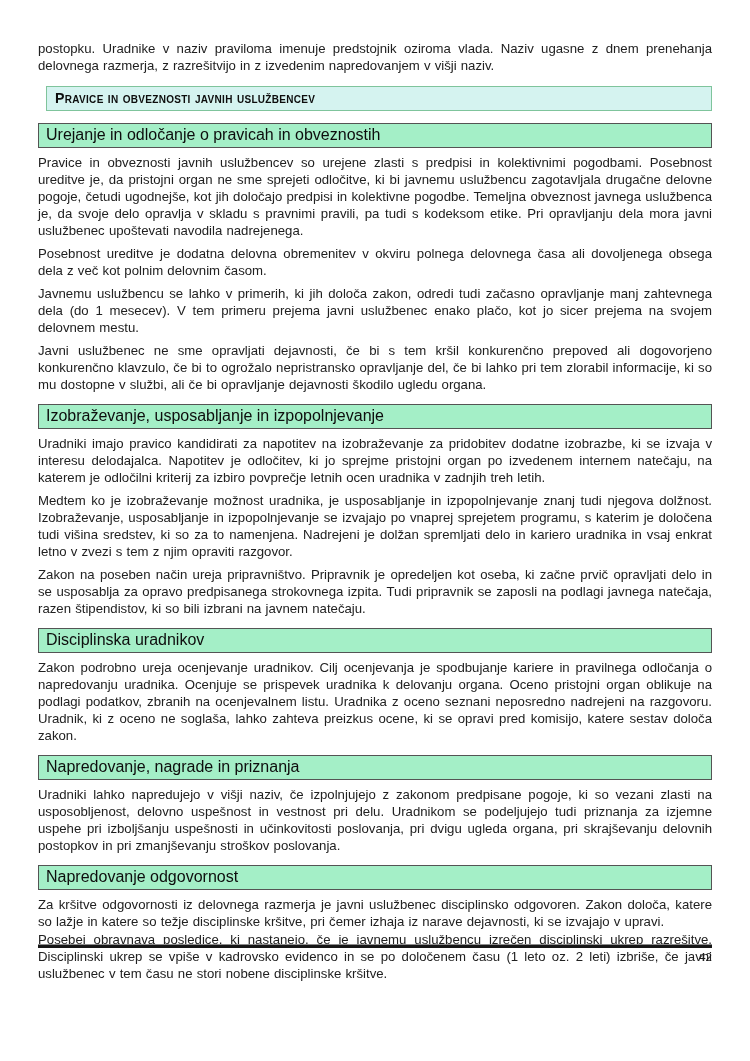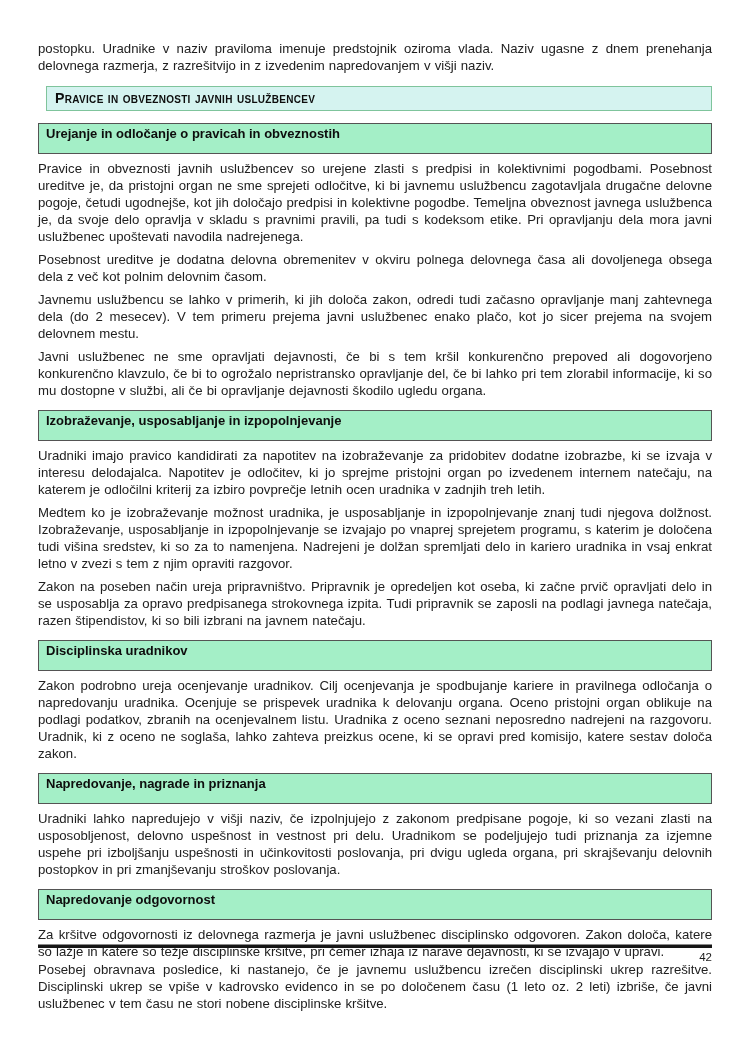--- a/index.html
+++ b/index.html
@@ -45,23 +45,23 @@
     font-size: 14.2px;
     font-weight: bold;
     font-variant: small-caps;
     letter-spacing: 0.3px;
     color: var(--text-heading);
   }
   .section-header {
     margin: 11px 0 6px 0;
     background: var(--accent-mint);
     border: 1px solid var(--border-dark);
-    padding: 2px 7px 12px 7px;
-    font-size: 13px;
-    font-weight: bold;
+    padding: 2px 7px 3px 7px;
+    font-size: 16px;
+    font-weight: normal;
     color: var(--text-heading);
   }
   .doc-section:first-of-type .section-header { margin-top: 12px; }
   .doc-section.tight p.body-paragraph { margin-bottom: 1px; }
   .footer {
     position: absolute;
     left: 38px;
     right: 38px;
     top: 944px;
   }
@@ -84,21 +84,21 @@
   <div class="content">
     <p class="intro-paragraph">postopku. Uradnike v naziv praviloma imenuje predstojnik oziroma vlada. Naziv ugasne z dnem prenehanja delovnega razmerja, z razrešitvijo in z izvedenim napredovanjem v višji naziv.</p>
 
     <div class="main-heading">Pravice in obveznosti javnih uslužbencev</div>
 
     <div>
         <section class="doc-section">
           <div class="section-header">Urejanje in odločanje o pravicah in obveznostih</div>
           <p class="body-paragraph">Pravice in obveznosti javnih uslužbencev so urejene zlasti s predpisi in kolektivnimi pogodbami. Posebnost ureditve je, da pristojni organ ne sme sprejeti odločitve, ki bi javnemu uslužbencu zagotavljala drugačne delovne pogoje, četudi ugodnejše, kot jih določajo predpisi in kolektivne pogodbe. Temeljna obveznost javnega uslužbenca je, da svoje delo opravlja v skladu s pravnimi pravili, pa tudi s kodeksom etike. Pri opravljanju dela mora javni uslužbenec upoštevati navodila nadrejenega.</p>
           <p class="body-paragraph">Posebnost ureditve je dodatna delovna obremenitev v okviru polnega delovnega časa ali dovoljenega obsega dela z več kot polnim delovnim časom.</p>
-          <p class="body-paragraph">Javnemu uslužbencu se lahko v primerih, ki jih določa zakon, odredi tudi začasno opravljanje manj zahtevnega dela (do 2 mesecev). V tem primeru prejema javni uslužbenec enako plačo, kot jo sicer prejema na svojem delovnem mestu.</p>
+          <p class="body-paragraph">Javnemu uslužbencu se lahko v primerih, ki jih določa zakon, odredi tudi začasno opravljanje manj zahtevnega dela (do 1 mesecev). V tem primeru prejema javni uslužbenec enako plačo, kot jo sicer prejema na svojem delovnem mestu.</p>
           <p class="body-paragraph">Javni uslužbenec ne sme opravljati dejavnosti, če bi s tem kršil konkurenčno prepoved ali dogovorjeno konkurenčno klavzulo, če bi to ogrožalo nepristransko opravljanje del, če bi lahko pri tem zlorabil informacije, ki so mu dostopne v službi, ali če bi opravljanje dejavnosti škodilo ugledu organa.</p>
         </section>
         <section class="doc-section">
           <div class="section-header">Izobraževanje, usposabljanje in izpopolnjevanje</div>
           <p class="body-paragraph">Uradniki imajo pravico kandidirati za napotitev na izobraževanje za pridobitev dodatne izobrazbe, ki se izvaja v interesu delodajalca. Napotitev je odločitev, ki jo sprejme pristojni organ po izvedenem internem natečaju, na katerem je odločilni kriterij za izbiro povprečje letnih ocen uradnika v zadnjih treh letih.</p>
           <p class="body-paragraph">Medtem ko je izobraževanje možnost uradnika, je usposabljanje in izpopolnjevanje znanj tudi njegova dolžnost. Izobraževanje, usposabljanje in izpopolnjevanje se izvajajo po vnaprej sprejetem programu, s katerim je določena tudi višina sredstev, ki so za to namenjena. Nadrejeni je dolžan spremljati delo in kariero uradnika in vsaj enkrat letno v zvezi s tem z njim opraviti razgovor.</p>
           <p class="body-paragraph">Zakon na poseben način ureja pripravništvo. Pripravnik je opredeljen kot oseba, ki začne prvič opravljati delo in se usposablja za opravo predpisanega strokovnega izpita. Tudi pripravnik se zaposli na podlagi javnega natečaja, razen štipendistov, ki so bili izbrani na javnem natečaju.</p>
         </section>
         <section class="doc-section">
           <div class="section-header">Disciplinska uradnikov</div>

